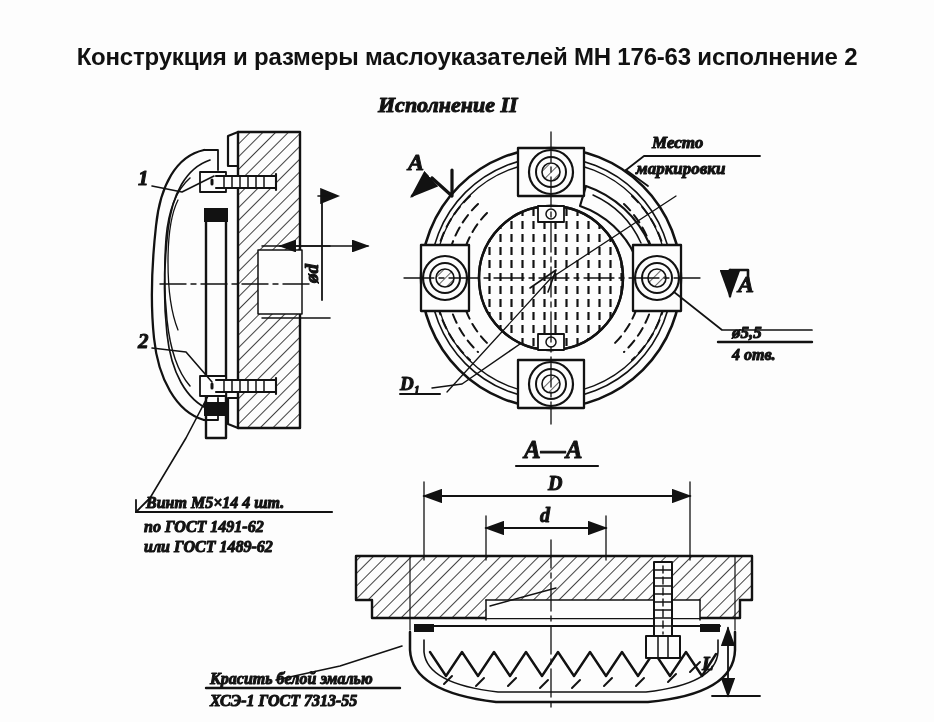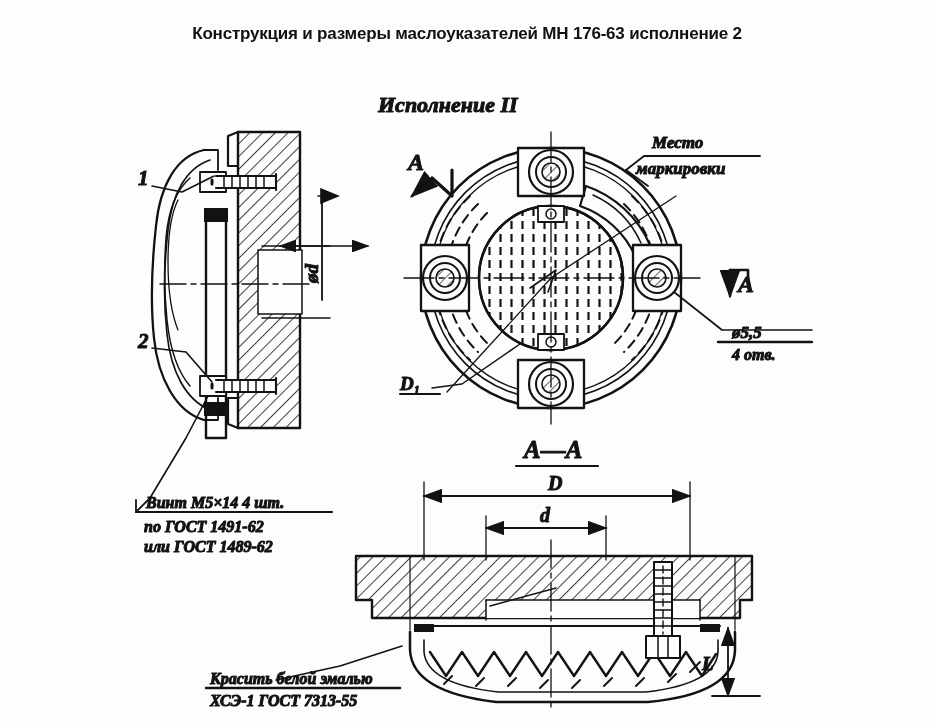--- a/index.html
+++ b/index.html
@@ -16,27 +16,27 @@
     position: relative;
   }
   #page {
     position: relative;
     width: 934px;
     height: 722px;
     background: #fdfdfd;
   }
   #page-title {
     position: absolute;
-    top: 24px;
+    top: 43px;
     left: 0;
     width: 934px;
     text-align: center;
     font-family: "Liberation Sans", sans-serif;
     font-weight: bold;
-    font-size: 17px;
+    font-size: 24px;
     letter-spacing: -0.2px;
     color: #111111;
     white-space: nowrap;
   }
   #drawing {
     position: absolute;
     top: 0;
     left: 0;
     width: 934px;
     height: 722px;

